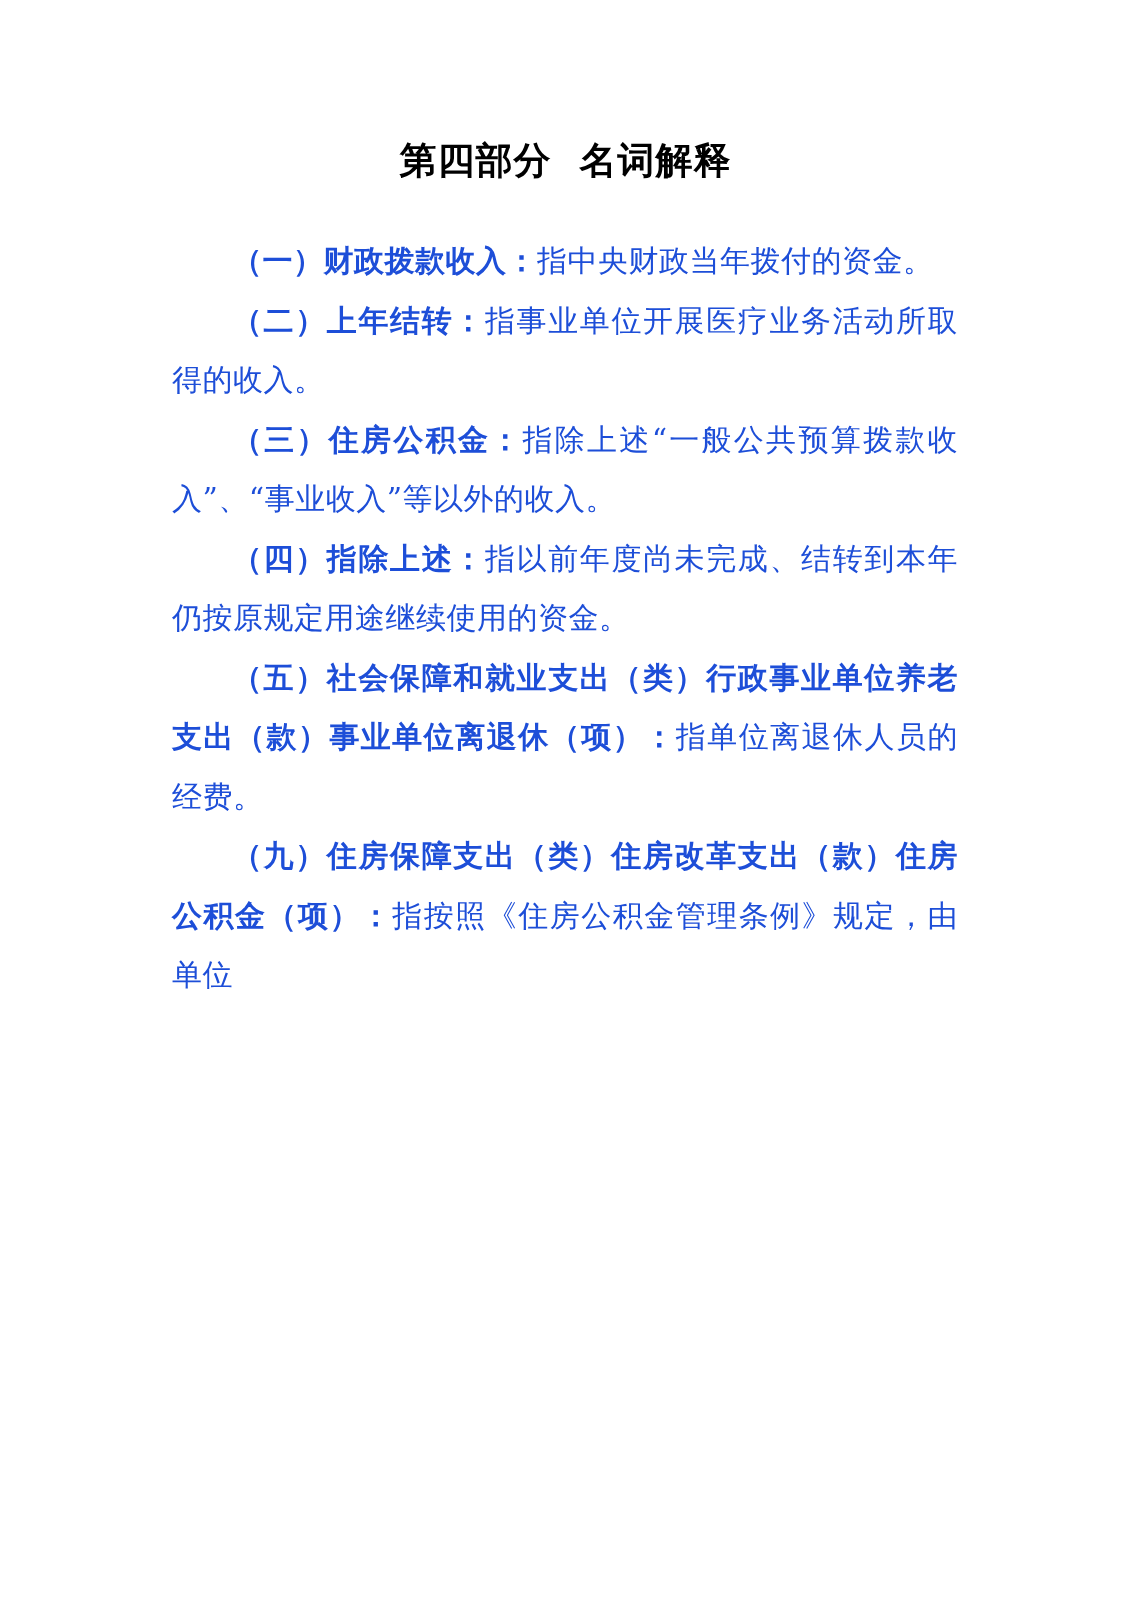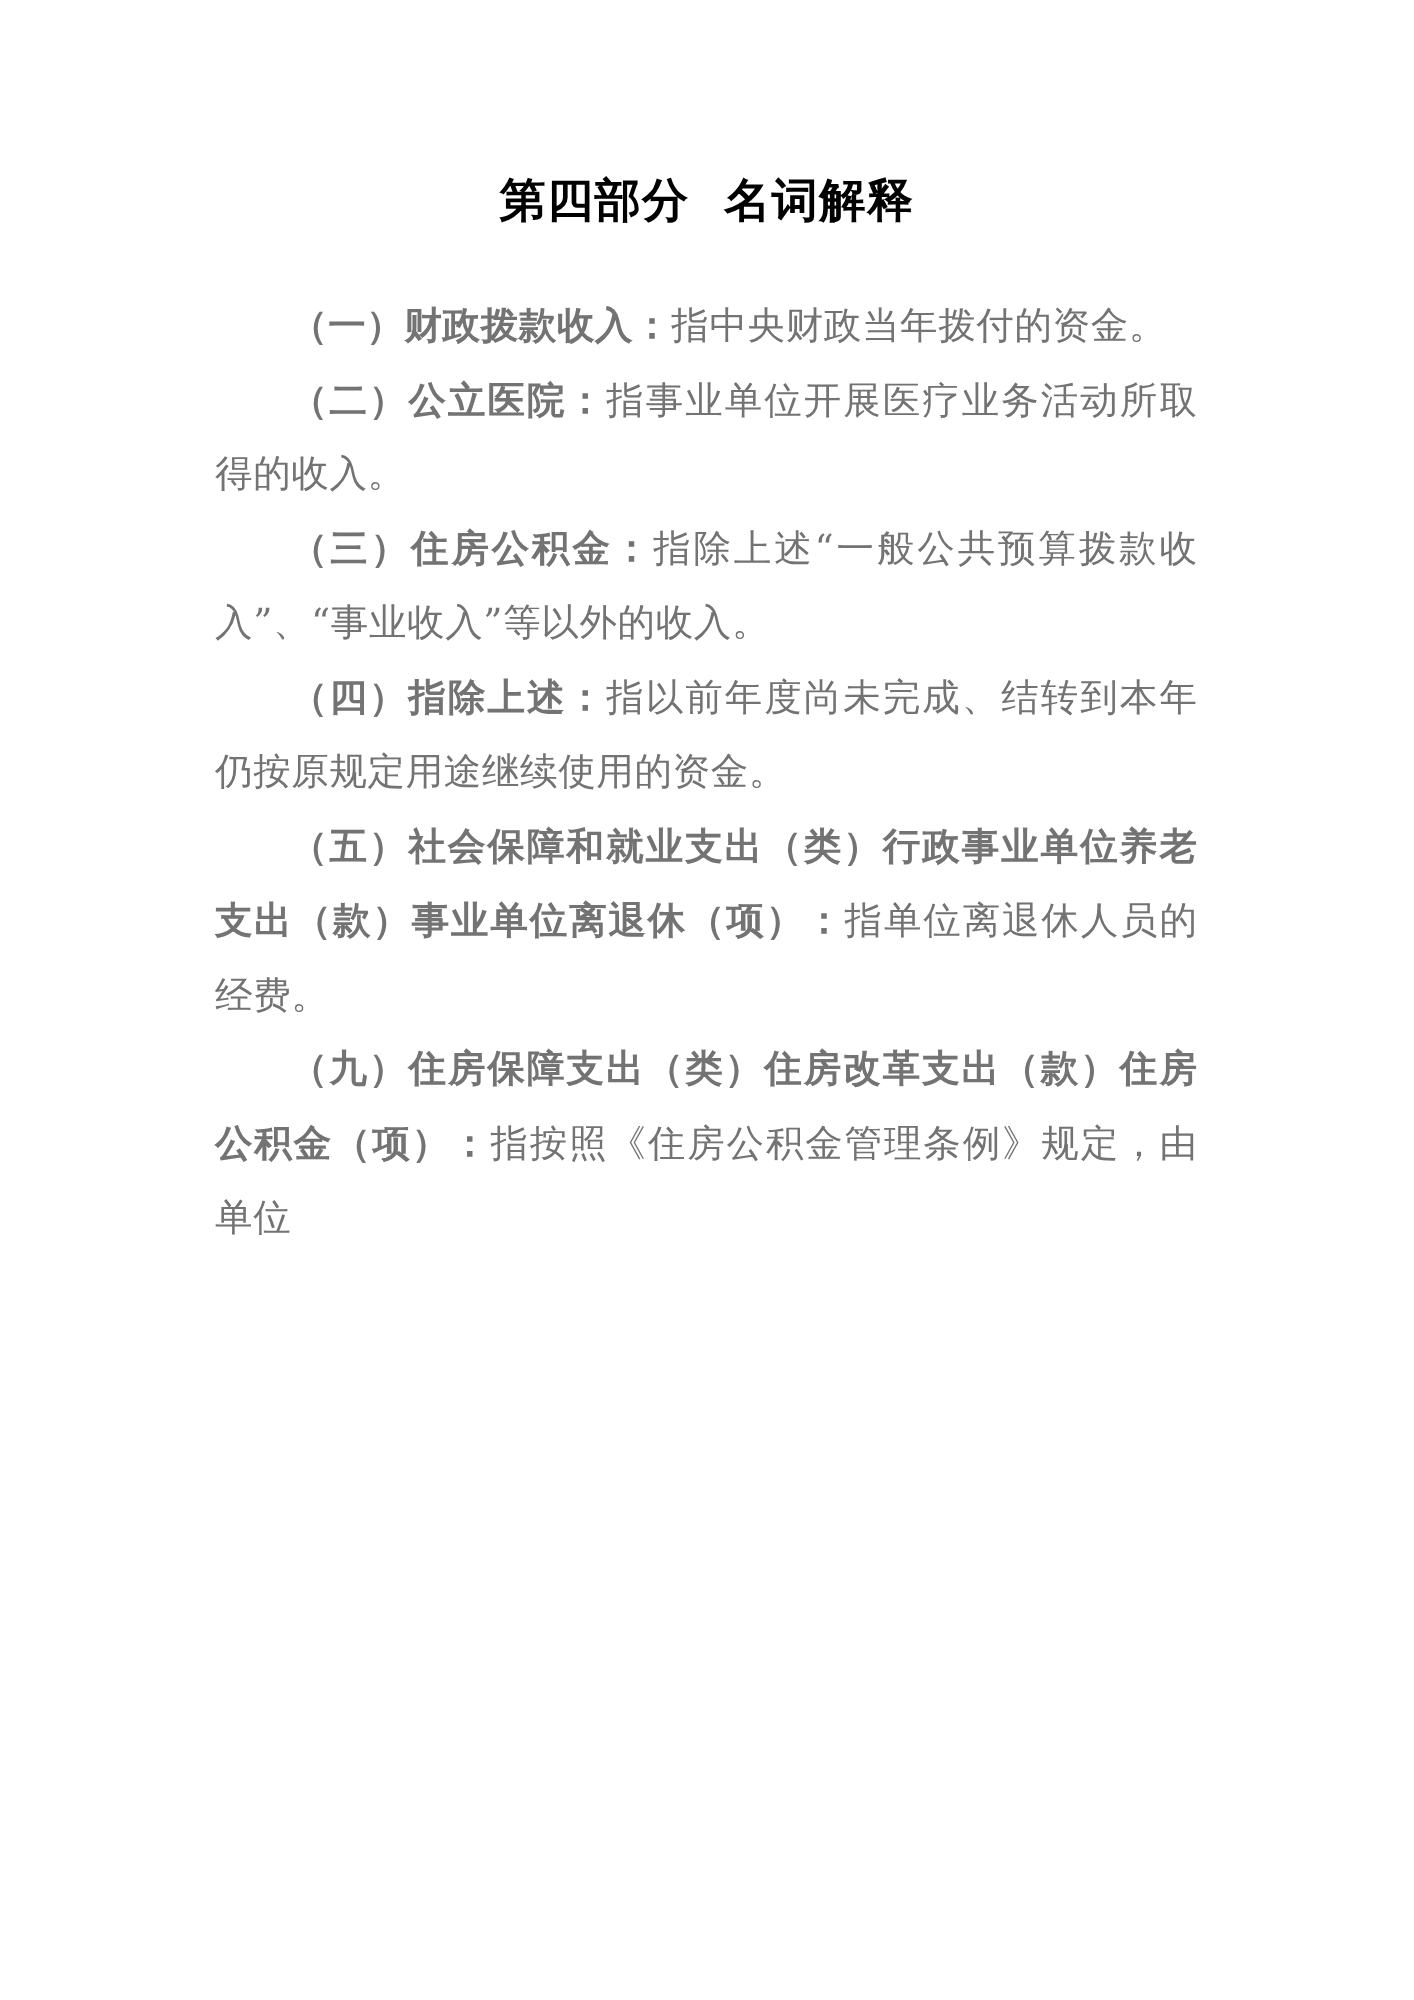--- a/index.html
+++ b/index.html
@@ -37,21 +37,21 @@
     width: 786px;
   }
   .para {
     margin: 0;
     font-size: 30px;
     line-height: 59.5px;
     text-align: justify;
     text-justify: inter-character;
     text-indent: 60px;
     letter-spacing: 0.5px;
-    color: #737373;
+    color: #1d4ed8;
   }
   .term {
     font-weight: bold;
   }
   .def {
     font-weight: normal;
   }
   .page-number {
     position: absolute;
     top: 1452px;
@@ -65,21 +65,21 @@
 </style>
 </head>
 <body>
 
 <div class="page">
   <h1 class="doc-title">第四部分 名词解释</h1>
 
   <main class="content">
   <p class="para"><span class="term">（一）财政拨款收入：</span><span class="def">指中央财政当年拨付的资金。</span></p>
 
-  <p class="para"><span class="term">（二）公立医院：</span><span class="def">指事业单位开展医疗业务活动所取得的收入。</span></p>
+  <p class="para"><span class="term">（二）上年结转：</span><span class="def">指事业单位开展医疗业务活动所取得的收入。</span></p>
 
   <p class="para"><span class="term">（三）住房公积金：</span><span class="def">指除上述“一般公共预算拨款收入”、“事业收入”等以外的收入。</span></p>
 
   <p class="para"><span class="term">（四）指除上述：</span><span class="def">指以前年度尚未完成、结转到本年仍按原规定用途继续使用的资金。</span></p>
 
   <p class="para"><span class="term">（五）社会保障和就业支出（类）行政事业单位养老支出（款）事业单位离退休（项）：</span><span class="def">指单位离退休人员的经费。</span></p>
 
 
 
 

